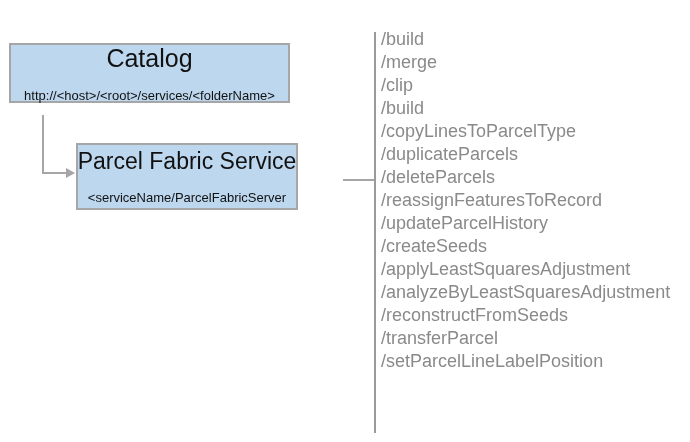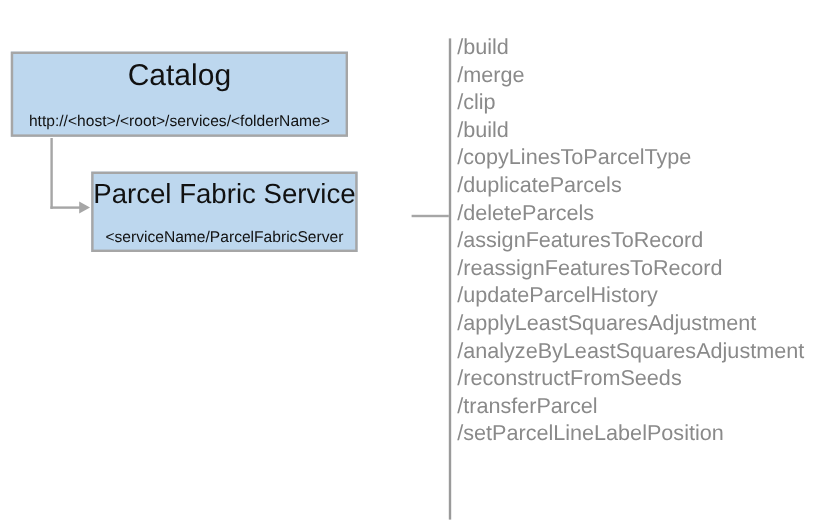--- a/index.html
+++ b/index.html
@@ -25,21 +25,21 @@
   .node-box {
     position: absolute;
     background: var(--box-fill);
     border: 2px solid var(--box-border);
     display: flex;
     flex-direction: column;
     align-items: center;
     justify-content: center;
     text-align: center;
   }
-  .catalog-box { left: 9px; top: 43px; width: 281px; height: 71px; }
+  .catalog-box { left: 9px; top: 43px; width: 281px; height: 60px; }
   .service-box { left: 76px; top: 143px; width: 222px; height: 67px; }
   .node-title {
     color: var(--title-text);
     font-size: 25px;
     line-height: 30px;
     white-space: nowrap;
   }
   .service-box .node-title { font-size: 23px; line-height: 28px; }
   .node-subtitle {
     color: var(--title-text);
@@ -101,23 +101,23 @@
 
   <div class="ops-rail"></div>
   <div class="ops-list">
       <div class="op-item">/build</div>
       <div class="op-item">/merge</div>
       <div class="op-item">/clip</div>
       <div class="op-item">/build</div>
       <div class="op-item">/copyLinesToParcelType</div>
       <div class="op-item">/duplicateParcels</div>
       <div class="op-item">/deleteParcels</div>
-      <div class="op-item">/assignFeaturesToRecord</div>
       <div class="op-item">/reassignFeaturesToRecord</div>
       <div class="op-item">/updateParcelHistory</div>
+      <div class="op-item">/createSeeds</div>
       <div class="op-item">/applyLeastSquaresAdjustment</div>
       <div class="op-item">/analyzeByLeastSquaresAdjustment</div>
       <div class="op-item">/reconstructFromSeeds</div>
       <div class="op-item">/transferParcel</div>
       <div class="op-item">/setParcelLineLabelPosition</div>
     </div>
 
 </div>
 
 </body></html>

